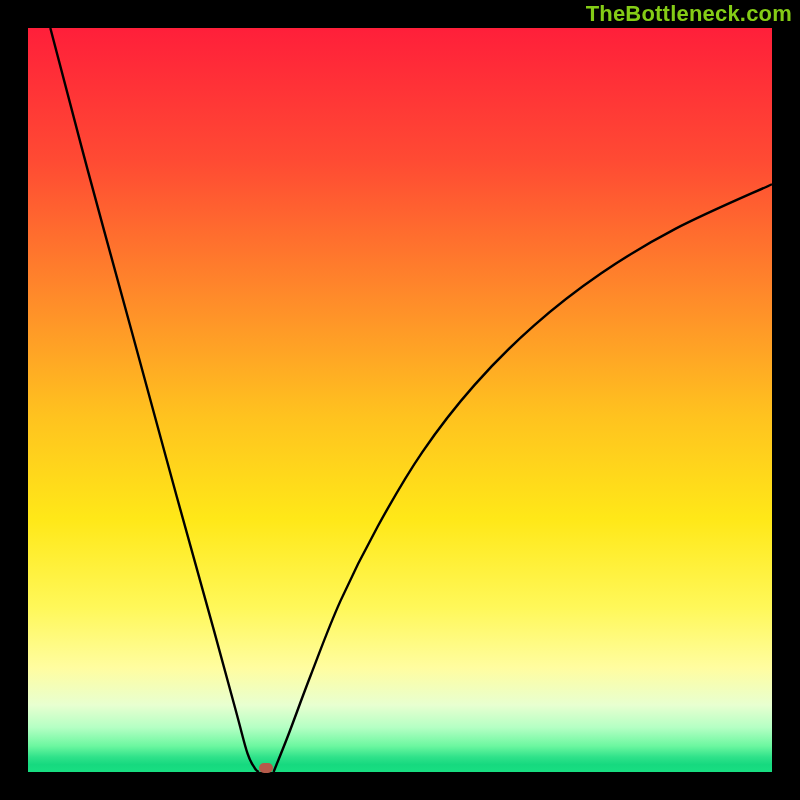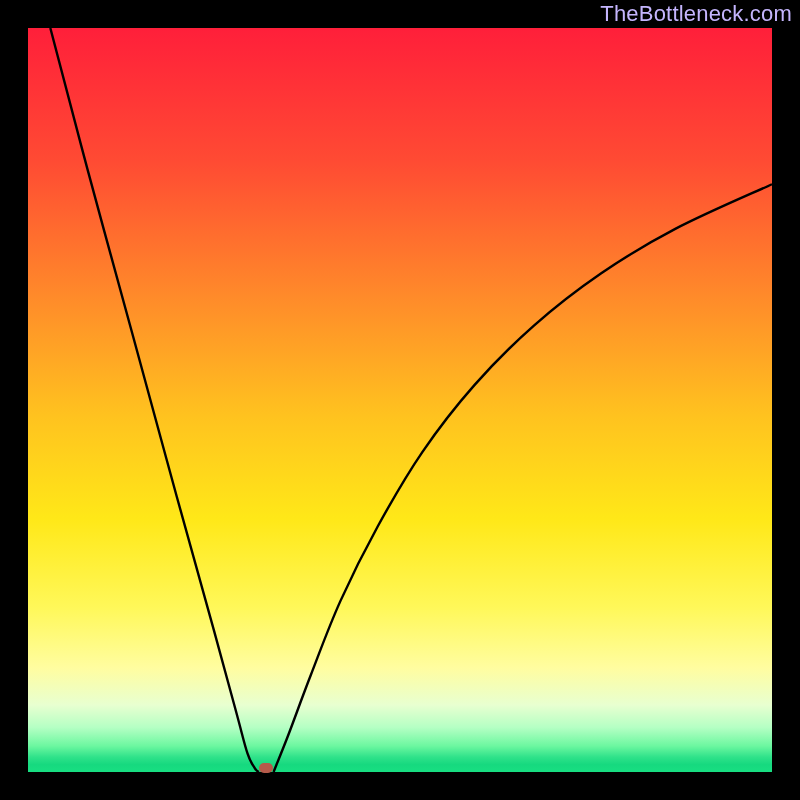--- a/index.html
+++ b/index.html
@@ -37,23 +37,23 @@
       #6cf7a0 96.5%,
       #2fe28a 98%,
       #16d97f 99%,
       #18df82 100%
     );
   }
   .watermark {
     position: absolute;
     top: 1px;
     right: 8px;
-    color: #c4b5fd;
+    color: #84cc16;
     font-size: 22px;
-    font-weight: 400;
+    font-weight: 700;
     letter-spacing: 0.2px;
     text-shadow: 0 0 1px rgba(0,0,0,0.2);
   }
   svg.curve {
     position: absolute;
     left: 0;
     top: 0;
     width: 744px;
     height: 744px;
     overflow: visible;

